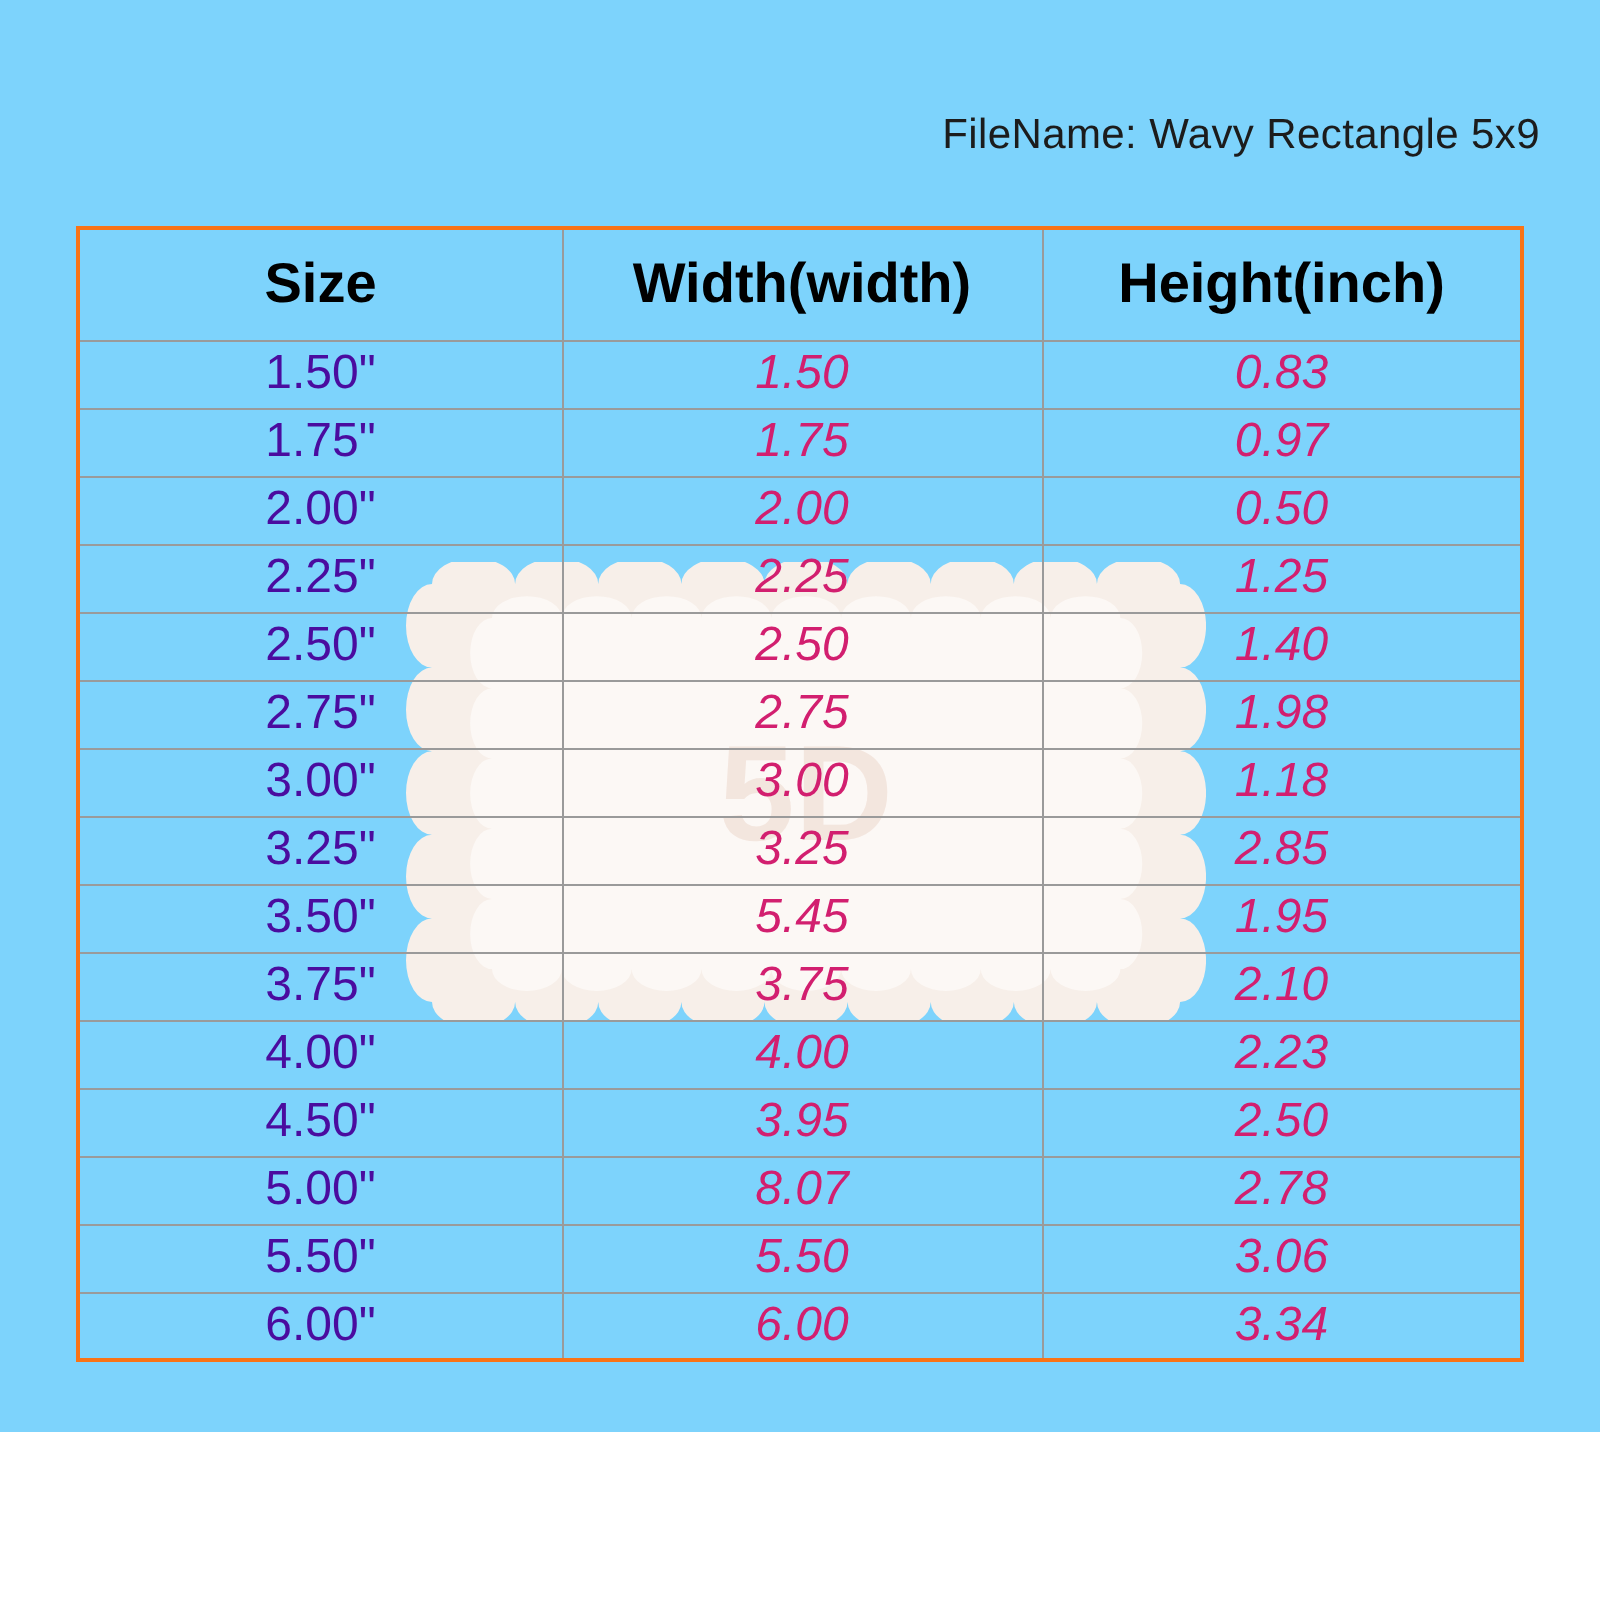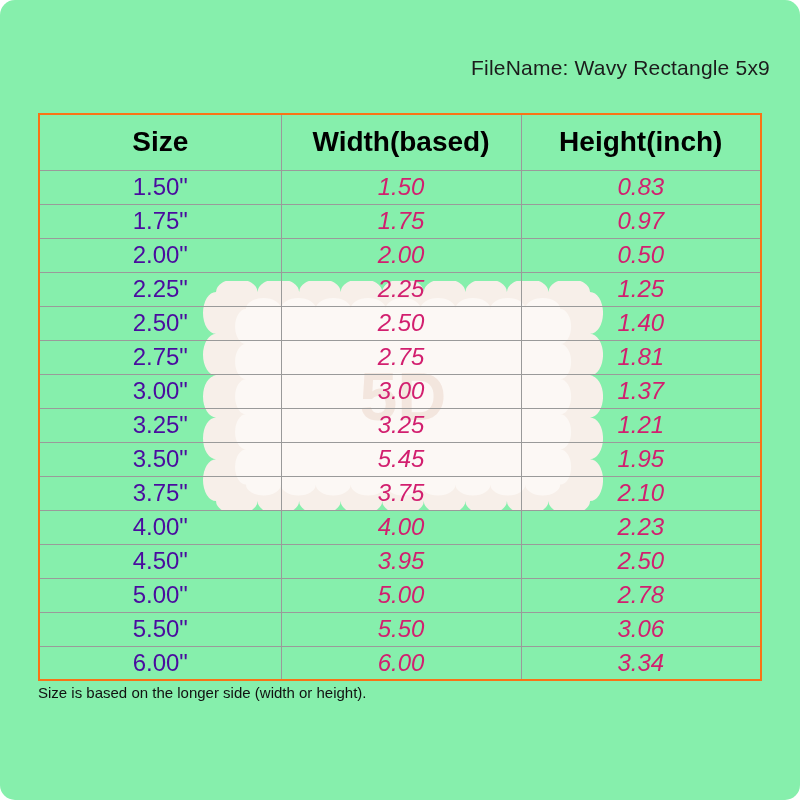--- a/index.html
+++ b/index.html
@@ -1,17 +1,17 @@
 <!DOCTYPE html>
 <html style="--size-color: #4a0c9f; --value-color: #d21f6f;"><head>
 <meta charset="utf-8">
 <style>
   * { margin: 0; padding: 0; box-sizing: border-box; }
   html, body { width: 800px; height: 800px; background: #ffffff; font-family: "Liberation Sans", sans-serif; }
-  .page { position: relative; width: 800px; height: 800px; background: #86efac; overflow: hidden; border-radius: 15px; }
+  .page { position: relative; width: 800px; height: 716px; background: #7dd3fc; overflow: hidden; }
 
   .filename { position: absolute; top: 56px; right: 30px; font-size: 21px; color: #1c1c1c; letter-spacing: 0.2px; }
 
   .table-wrap { position: absolute; left: 38px; top: 113px; width: 722px; }
 
   .watermark { position: absolute; left: 165px; top: 168px; width: 400px; height: 230px; z-index: 0; pointer-events: none; }
 
   table.size-table { position: relative; z-index: 1; width: 722px; border-collapse: collapse; table-layout: fixed; background: transparent; border: 2px solid #f97316; }
   table.size-table th, table.size-table td { border: 1px solid #9a9a9a; text-align: center; vertical-align: middle; background: transparent; }
   table.size-table th { height: 56px; font-size: 28px; font-weight: bold; color: #000000; }
@@ -48,21 +48,21 @@
 
     <table class="size-table">
       <colgroup>
         <col class="c-size">
           <col class="c-width">
           <col class="c-height">
       </colgroup>
       <thead>
         <tr>
           <th>Size</th>
-          <th>Width(based)</th>
+          <th>Width(width)</th>
           <th>Height(inch)</th>
         </tr>
       </thead>
       <tbody>
           <tr>
             <td class="col-size">1.50"</td>
             <td class="col-width">1.50</td>
             <td class="col-height">0.83</td>
           </tr>
           <tr>
@@ -81,31 +81,31 @@
             <td class="col-height">1.25</td>
           </tr>
           <tr>
             <td class="col-size">2.50"</td>
             <td class="col-width">2.50</td>
             <td class="col-height">1.40</td>
           </tr>
           <tr>
             <td class="col-size">2.75"</td>
             <td class="col-width">2.75</td>
-            <td class="col-height">1.81</td>
+            <td class="col-height">1.98</td>
           </tr>
           <tr>
             <td class="col-size">3.00"</td>
             <td class="col-width">3.00</td>
-            <td class="col-height">1.37</td>
+            <td class="col-height">1.18</td>
           </tr>
           <tr>
             <td class="col-size">3.25"</td>
             <td class="col-width">3.25</td>
-            <td class="col-height">1.21</td>
+            <td class="col-height">2.85</td>
           </tr>
           <tr>
             <td class="col-size">3.50"</td>
             <td class="col-width">5.45</td>
             <td class="col-height">1.95</td>
           </tr>
           <tr>
             <td class="col-size">3.75"</td>
             <td class="col-width">3.75</td>
             <td class="col-height">2.10</td>
@@ -115,32 +115,31 @@
             <td class="col-width">4.00</td>
             <td class="col-height">2.23</td>
           </tr>
           <tr>
             <td class="col-size">4.50"</td>
             <td class="col-width">3.95</td>
             <td class="col-height">2.50</td>
           </tr>
           <tr>
             <td class="col-size">5.00"</td>
-            <td class="col-width">5.00</td>
+            <td class="col-width">8.07</td>
             <td class="col-height">2.78</td>
           </tr>
           <tr>
             <td class="col-size">5.50"</td>
             <td class="col-width">5.50</td>
             <td class="col-height">3.06</td>
           </tr>
           <tr>
             <td class="col-size">6.00"</td>
             <td class="col-width">6.00</td>
             <td class="col-height">3.34</td>
           </tr>
         </tbody>
     </table>
   </div>
 
-  <div class="footnote">Size is based on the longer side (width or height).</div>
 
 </div>
 
 </body></html>

